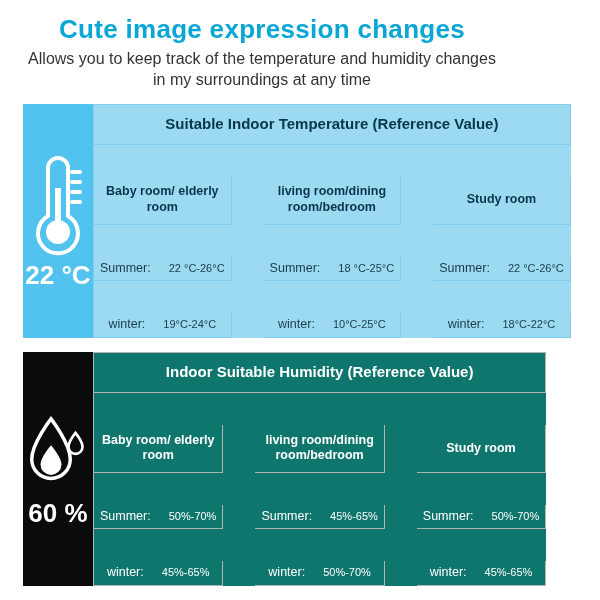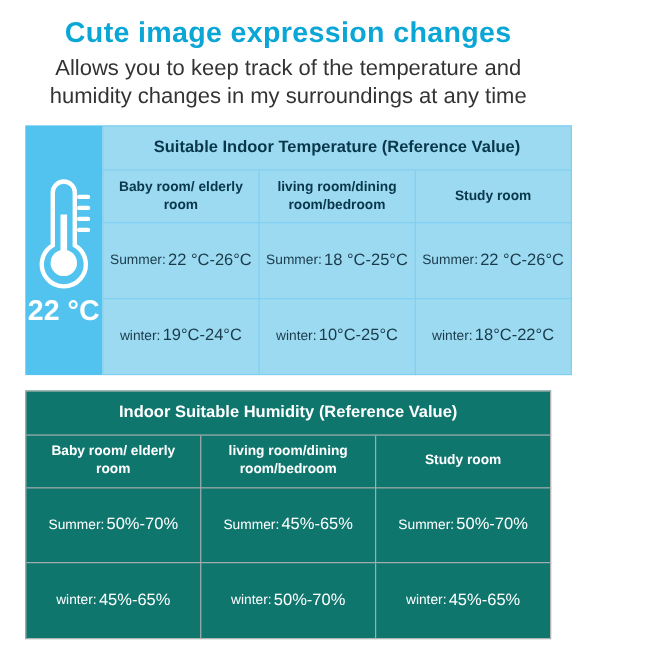--- a/index.html
+++ b/index.html
@@ -20,21 +20,21 @@
   .title {
     text-align: center;
     font-size: 26px;
     font-weight: 700;
     color: #0aa6d6;
     letter-spacing: 0.3px;
     margin-top: 2px;
   }
   .subtitle {
     text-align: center;
-    font-size: 20px;
+    font-size: 16px;
     color: #333;
     line-height: 1.3;
     margin: 4px auto 12px auto;
     max-width: 520px;
   }
   .panel {
     display: flex;
     flex: 1;
     border: 1px solid transparent;
   }
@@ -69,35 +69,36 @@
   .hum .cell { border-color: #b3b3b3; color: #fff; }
   .hum .hd { color: #fff; font-weight: 700; }
 
   .grid {
     flex: 1;
     display: grid;
     grid-template-columns: repeat(3, 1fr);
     grid-template-rows: 40px 48px 1fr 1fr;
     border-top: 1px solid;
     border-left: 1px solid;
+    gap: 32px;
   }
   .cell {
     border-right: 1px solid;
     border-bottom: 1px solid;
     display: flex;
     align-items: center;
     justify-content: center;
     text-align: center;
     padding: 4px 6px;
     font-size: 12.5px;
     line-height: 1.25;
   }
   .span3 { grid-column: 1 / span 3; font-size: 15px; }
   .kv .k { font-size: 12.5px; }
-  .kv .v { font-size: 15px; margin-left: 2px; }
+  .kv .v { font-size: 11px; margin-left: 18px; }
   .kv { white-space: nowrap; text-align: center; }
 
   .icon-wrap { width: 70px; height: 110px; display:flex; align-items:center; justify-content:center; }
   .icon-wrap.hum-icon { height: 90px; }
 </style>
 </head>
 <body>
 
 <div class="wrap">
   <div class="title">Cute image expression changes</div>
@@ -151,20 +152,30 @@
           </div>
         <div class="cell kv">
             <span class="k">winter:</span>
             <span class="v">18°C-22°C</span>
           </div>
       </div>
     </div>
   </div>
 
   <div class="panel hum">
+    <div class="panel-left">
+      <div class="icon-wrap hum-icon">
+        <svg viewBox="0 0 80 90" width="70" height="80">
+          <path d="M32 6 C32 6 10 34 10 52 a22 22 0 0 0 44 0 C54 34 32 6 32 6 Z" fill="none" stroke="#ffffff" stroke-width="4"></path>
+          <path d="M32 36 C32 36 20 50 20 58 a12 12 0 0 0 24 0 C44 50 32 36 32 36 Z" fill="#ffffff"></path>
+          <path d="M60 22 C60 22 52 32 52 38 a8 8 0 0 0 16 0 C68 32 60 22 60 22 Z" fill="none" stroke="#ffffff" stroke-width="3"></path>
+        </svg>
+      </div>
+      <div class="reading">60 %</div>
+    </div>
     <div class="panel-right">
       <div class="grid">
         <div class="cell hd span3">Indoor Suitable Humidity (Reference Value)</div>
         <div class="cell hd">Baby room/
 elderly room</div>
         <div class="cell hd">living room/dining room/bedroom</div>
         <div class="cell hd">Study room</div>
 
         <div class="cell kv">
             <span class="k">Summer:</span>

